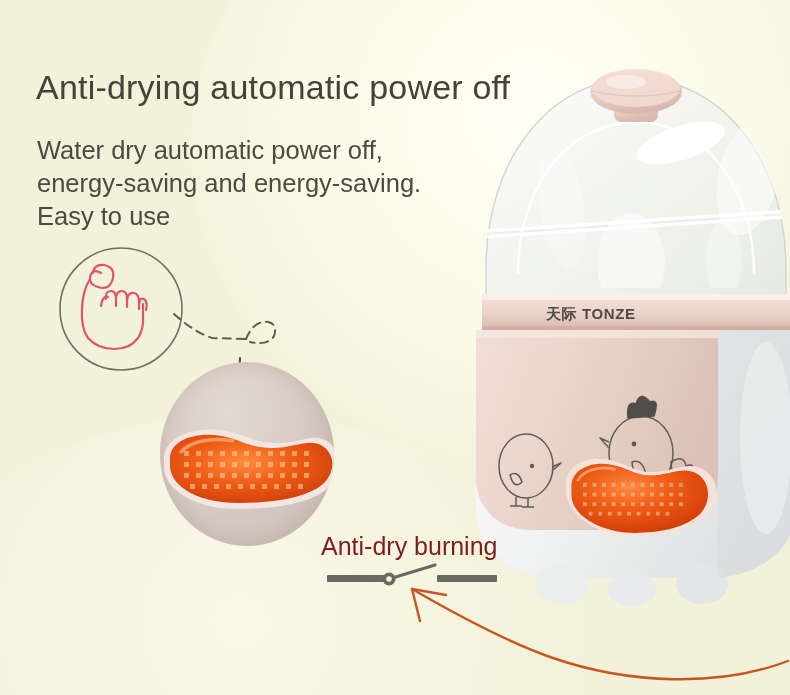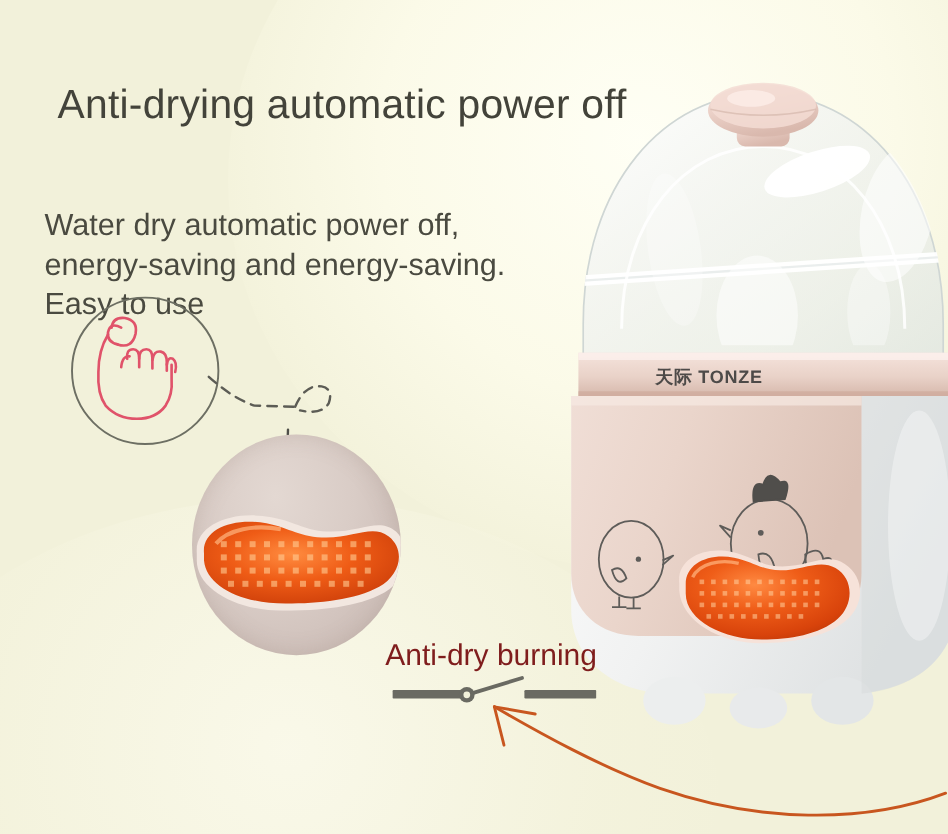--- a/index.html
+++ b/index.html
@@ -54,32 +54,30 @@
   
   .headline {
     position: absolute;
     left: 36px;
     top: 68px;
     font-size: 34px;
     font-weight: 400;
     letter-spacing: 0.2px;
     color: #43433a;
     white-space: nowrap;
-    margin-left: 12px;
   }
   .subcopy {
     position: absolute;
     left: 37px;
     top: 134px;
     font-size: 25.5px;
     line-height: 33px;
     font-weight: 400;
     color: #4a4a40;
     white-space: pre-line;
-    margin-top: 38px;
   }
 
   
   .hand-circle {
     position: absolute;
     left: 58px;
     top: 246px;
     width: 126px;
     height: 126px;
   }

